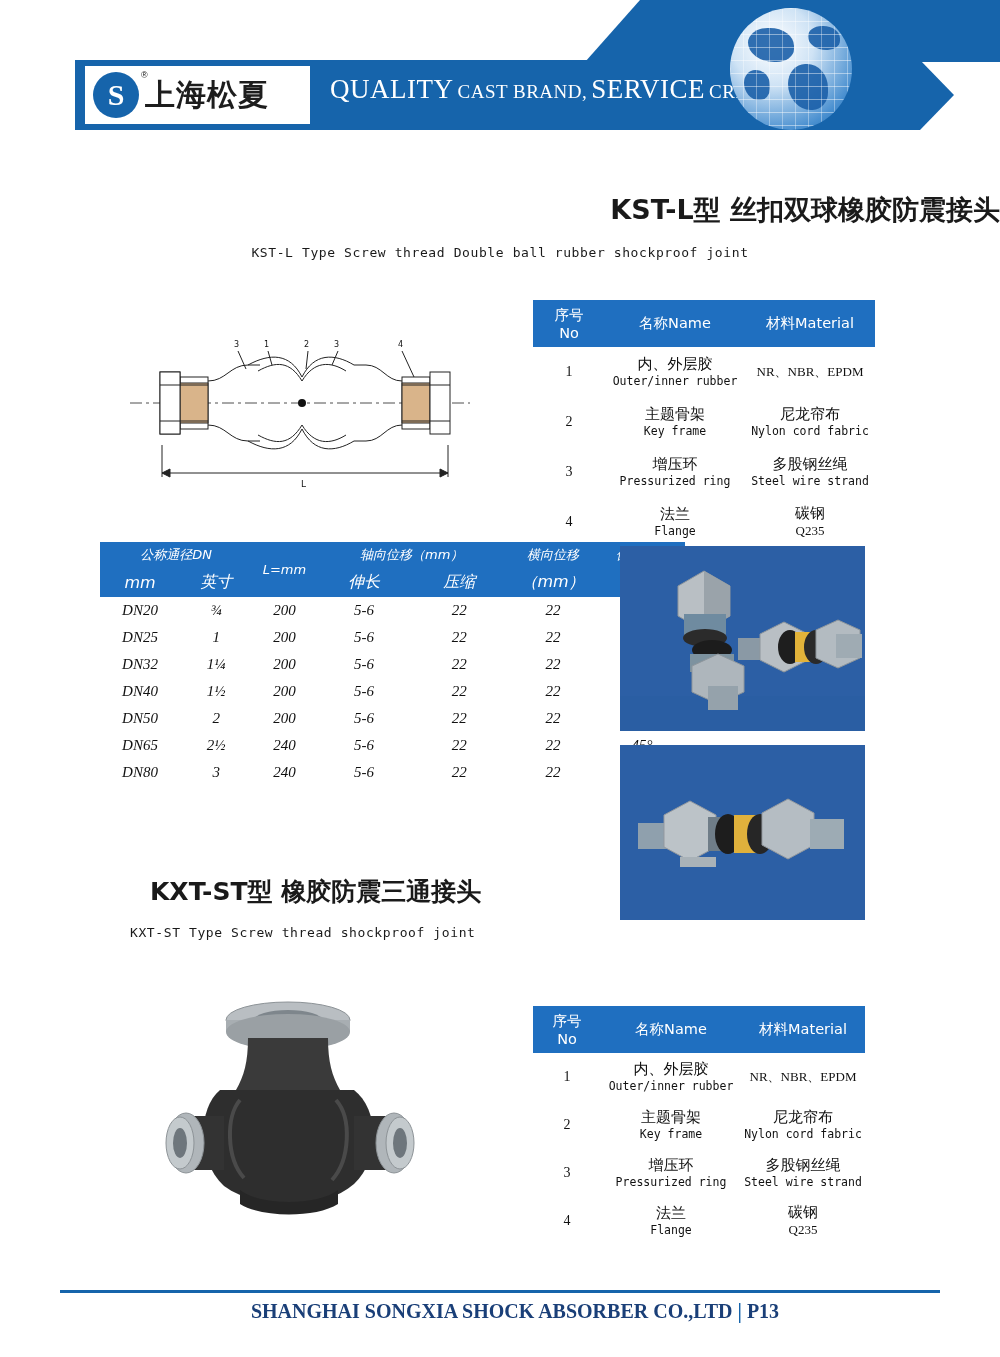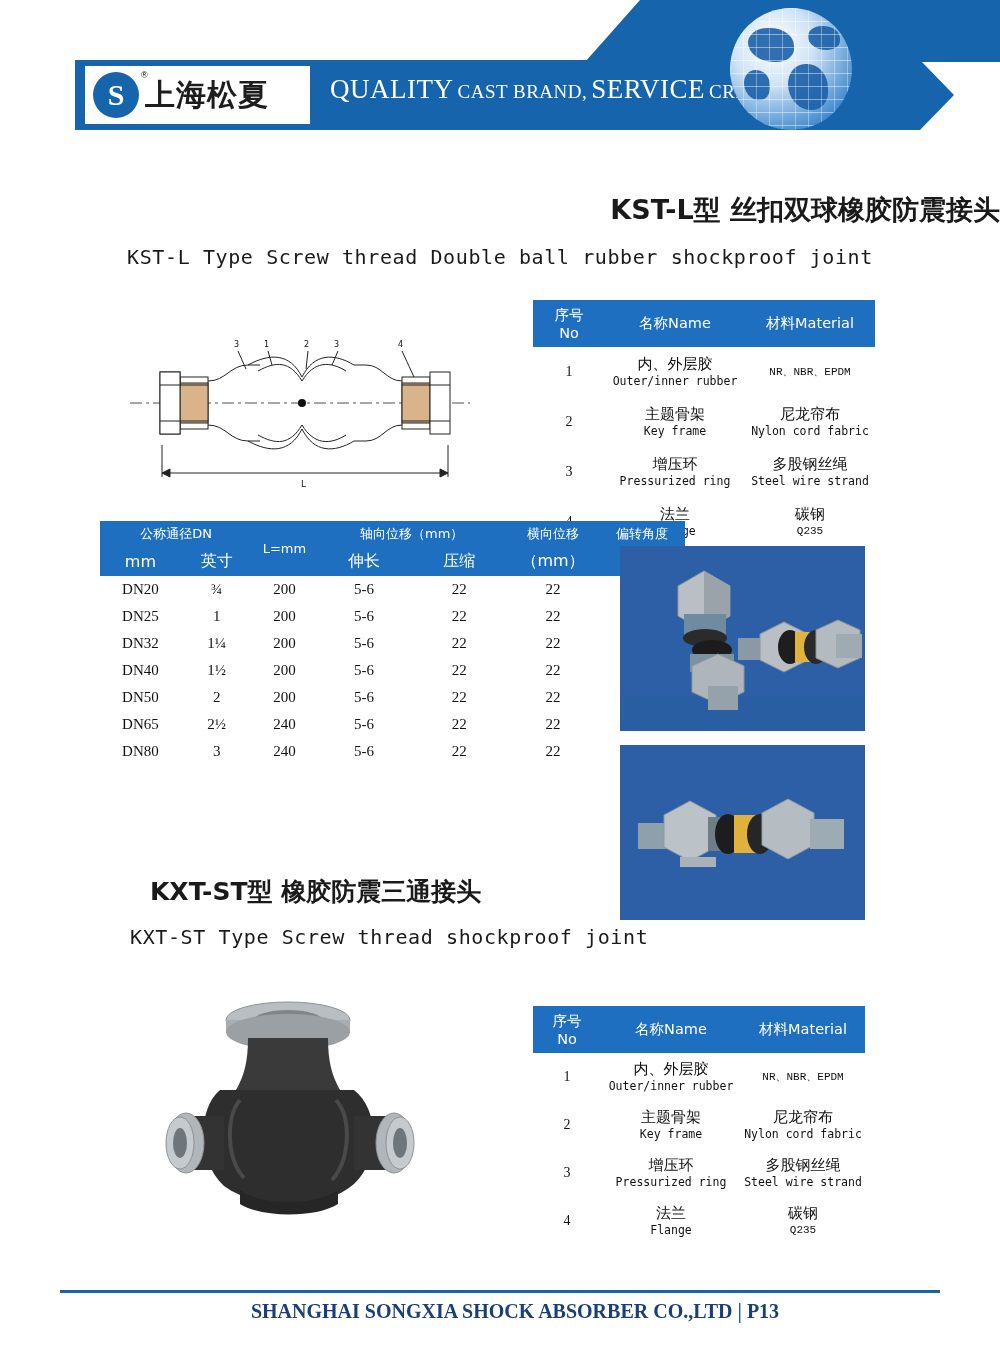--- a/index.html
+++ b/index.html
@@ -75,48 +75,49 @@
   }
 
   
   .title-cn {
     position:absolute; width:100%; text-align:center;
     font-size:27px; font-weight:bold; color:#1a1a1a;
     font-family:"DejaVu Sans", sans-serif;
   }
   .title-en {
     position:absolute; width:100%; text-align:center;
-    font-size:20px; color:#1a1a1a; letter-spacing:0.6px;
+    font-size:13px; color:#1a1a1a; letter-spacing:0.6px;
     font-family:"DejaVu Sans Mono", monospace;
   }
 
   
   .mat-table {
     position:absolute; border-collapse:collapse;
     font-family:"DejaVu Sans", sans-serif;
   }
   .mat-table th {
     background:#1f6fc0; color:#ffffff; font-weight:normal;
     font-size:14.5px; padding:6px 16px; text-align:center;
   }
   .mat-table td {
     text-align:center; color:#111; padding:2px 0; vertical-align:middle;
   }
   .mat-idx { font-size:14px; font-family:"Liberation Serif", serif; }
   .cn { font-size:15px; display:block; line-height:1.25; }
   .en { font-size:11.5px; display:block; line-height:1.25;
         font-family:"DejaVu Sans Mono", monospace; }
-  .en-serif { font-size:11px; display:block; line-height:1.3;
-        font-family:Liberation Mono, monospace; }
+  .en-serif { font-size:13px; display:block; line-height:1.3;
+        font-family:Liberation Serif, serif; }
 
   
   .spec-table {
-    position:absolute; left:100px; top:521px; width:585px;
+    position:absolute; left:100px; top:542px; width:585px;
     border-collapse:collapse;
     font-family:"DejaVu Sans", sans-serif;
+    font-style:italic;
   }
   .spec-table th {
     background:#1f6fc0; color:#fff; font-weight:normal;
     font-size:13px; padding:4px 2px; text-align:center;
   }
   .spec-table th.sub { font-size:16px; }
   .spec-table td {
     text-align:center; font-size:15px; color:#111;
     padding:5px 2px; font-family:"Liberation Serif", serif;
   }

